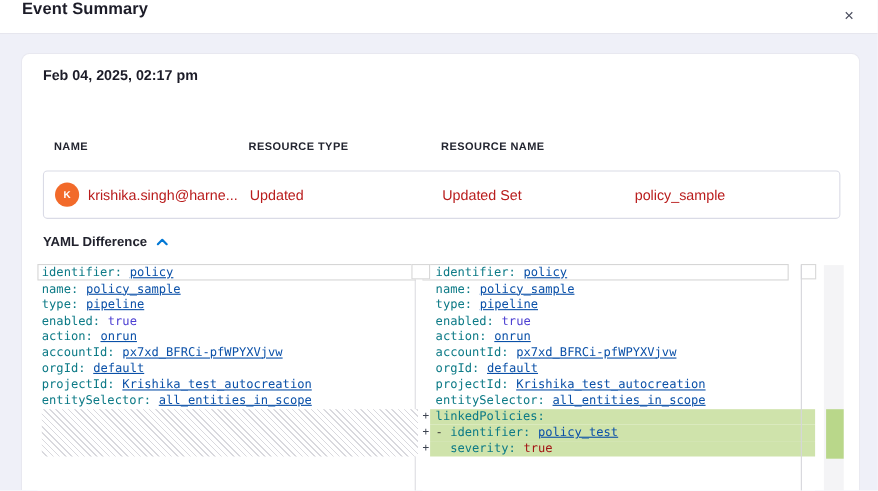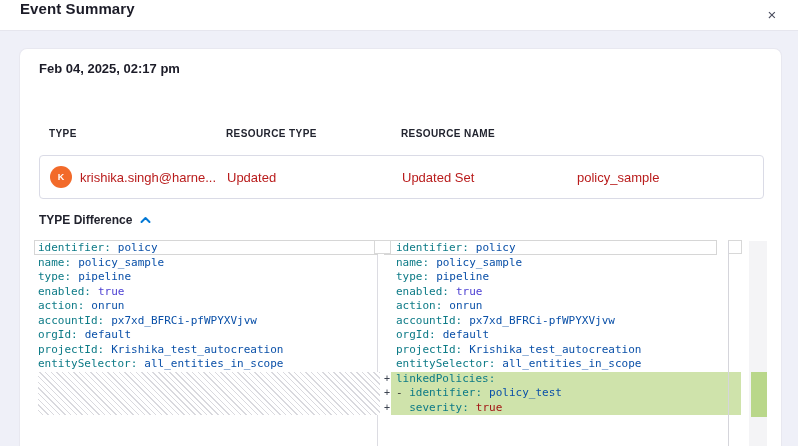--- a/index.html
+++ b/index.html
@@ -44,21 +44,21 @@
   .pane.left{left:14px;width:344px;border-right:1px solid #dcdce2;}
   .pane.right{left:364px;width:357px;}
   .pane .code{position:relative;}
   .pane.left .code{padding-left:4px;}
   .cl{height:14.5px;white-space:pre;display:flex;}
   .g{flex:0 0 7px;color:#3c4350;font-size:10px;line-height:14.5px;}
   .c{flex:1;white-space:pre;padding-left:5px;}
   .c.added{background:var(--added_bg);}
   .yk{color:var(--key_color);}
   .yv{margin-left:7px;}
-  .s{color:var(--string_color);} .b{color:var(--boolean_color);text-align:center;} .e{color:var(--error_color);}
+  .s{color:var(--string_color);text-decoration:underline;} .b{color:var(--boolean_color);text-align:center;} .e{color:var(--error_color);}
   .pfx{color:#333;}
   .hatch{height:43.5px;width:342px;margin-top:0;
     background:repeating-linear-gradient(45deg,#fff 0 3px,#d9d9de 3px 4px);}
   .curline{position:absolute;top:-1px;height:15px;border:1px solid #d6d6d6;pointer-events:none;}
   .curline.l{left:14px;width:344px;}
   .curline.r{left:364px;width:333px;}
   .sq{position:absolute;top:-1px;background:#fff;border:1px solid #d8d8d8;}
   .sq.l{left:354px;width:17px;height:14px;}
   .sq.r{left:708px;width:14px;height:14px;}
   .vline{position:absolute;top:0;height:206px;width:1px;background:#d5d5db;left:708px;}
@@ -70,37 +70,37 @@
 
 <div class="topbar">
   <h1>Event Summary</h1>
   <button class="close-btn">×</button>
 </div>
 
 <div class="card">
   <div class="ts">Feb 04, 2025, 02:17 pm</div>
 
   <div class="cols">
-    <span>TYPE</span>
+    <span>NAME</span>
     <span>RESOURCE TYPE</span>
     <span>RESOURCE NAME</span>
   </div>
 
   <div class="row-card">
     <div class="usercell">
       <span class="avatar">K</span>
       <span class="cellv">krishika.singh@harne...</span>
     </div>
     <span class="cellv">Updated</span>
     <span class="cellv">Updated Set</span>
     <span class="cellv">policy_sample</span>
   </div>
 
   <div class="yaml-head">
-    <b>TYPE Difference</b>
+    <b>YAML Difference</b>
     <svg width="11" height="8" viewBox="0 0 11 8">
       <polyline points="1.5,6 5.5,2 9.5,6" fill="none" stroke="#0278d5" stroke-width="2" stroke-linecap="round" stroke-linejoin="round"></polyline>
     </svg>
   </div>
 
   <div class="diff">
 
     <div class="pane left">
       <div class="code">
         <div class="cl"><span class="c" style="padding-left:0"><span class="yk">identifier:</span><span class="yv s">policy</span></span></div>

